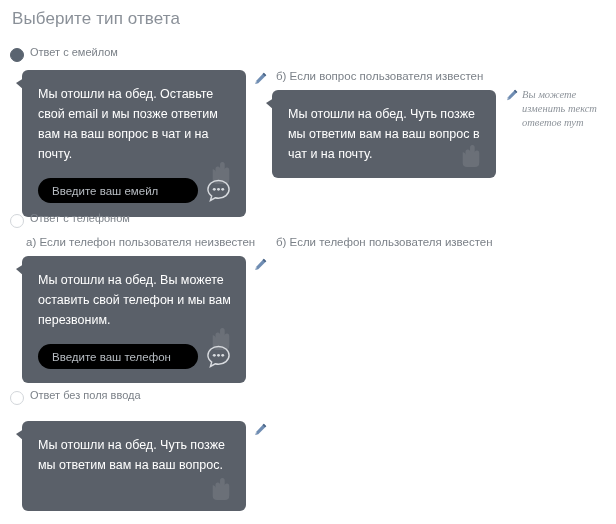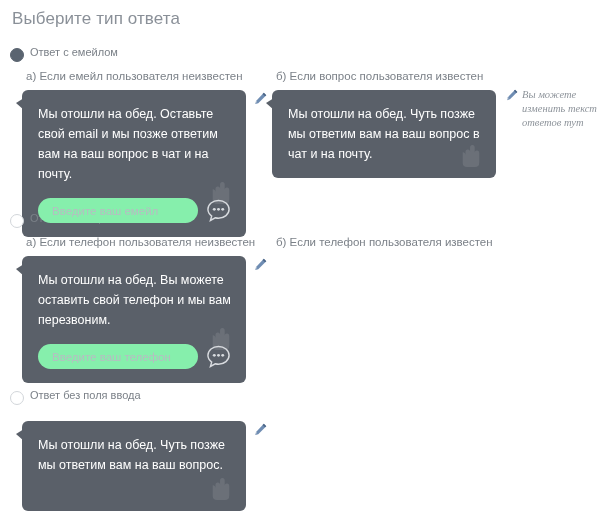--- a/index.html
+++ b/index.html
@@ -135,21 +135,21 @@
     z-index: 2;
     display: flex;
     align-items: center;
     margin-top: 14px;
   }
   .bubble-input {
     flex: 0 0 auto;
     width: 160px;
     height: 25px;
     box-sizing: border-box;
-    background: #86efac;
+    background: #000000;
     border: none;
     border-radius: 13px;
     padding: 0 14px;
     font-family: "Liberation Sans", sans-serif;
     font-size: 11.5px;
     color: #6b7177;
     outline: none;
   }
   .bubble-input::placeholder {
     color: #b7bcc2;
@@ -202,21 +202,20 @@
 
   <div class="page-title">Выберите тип ответа</div>
 
   <div class="section" style="top:46px;">
     <div class="section-head">
       <span class="radio checked"></span>
       <span class="section-label">Ответ с емейлом</span>
     </div>
 
     <div class="col col-a" style="top:24px;">
-      <div class="col-caption">а) Если емейл пользователя неизвестен</div>
       <div class="bubble-wrap">
         <div class="bubble">
           <span class="tail"></span>
           <svg class="watermark" viewBox="0 0 24 26">
             <path d="M3 9 L3 21 Q3 25 8 25 L16 25 Q21 25 21 20 L21 10 Q21 7 18.5 7 Q16 7 16 10 L16 4 Q16 1 13.5 1 Q11 1 11 4 L11 9 Q11 6 8.5 6 Q6 6 6 9 L6 13 Q6 9 3 9 Z" fill="#ffffff"></path>
           </svg>
           <div class="bubble-text">Мы отошли на обед. Оставьте свой email и мы позже ответим вам на ваш вопрос в чат и на почту.</div>
           <div class="bubble-input-row">
             <input class="bubble-input" type="text" placeholder="Введите ваш емейл" style="">
             <svg class="send-icon" viewBox="0 0 26 26">

